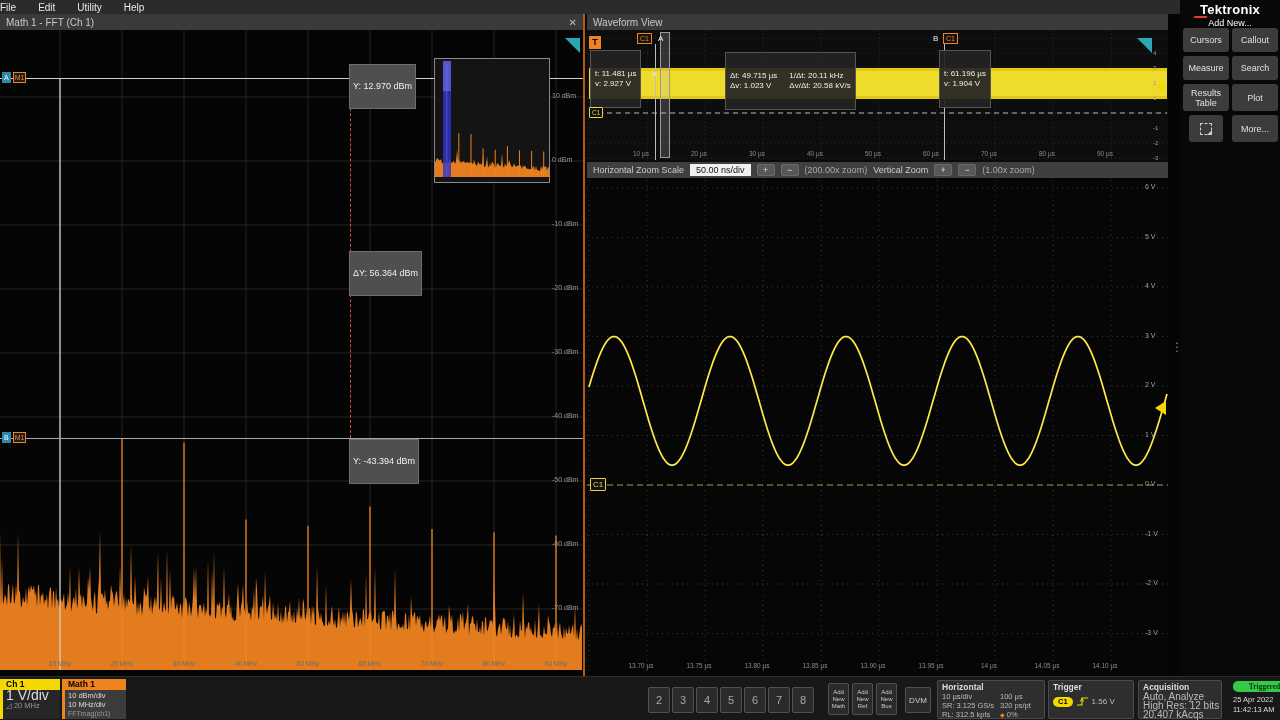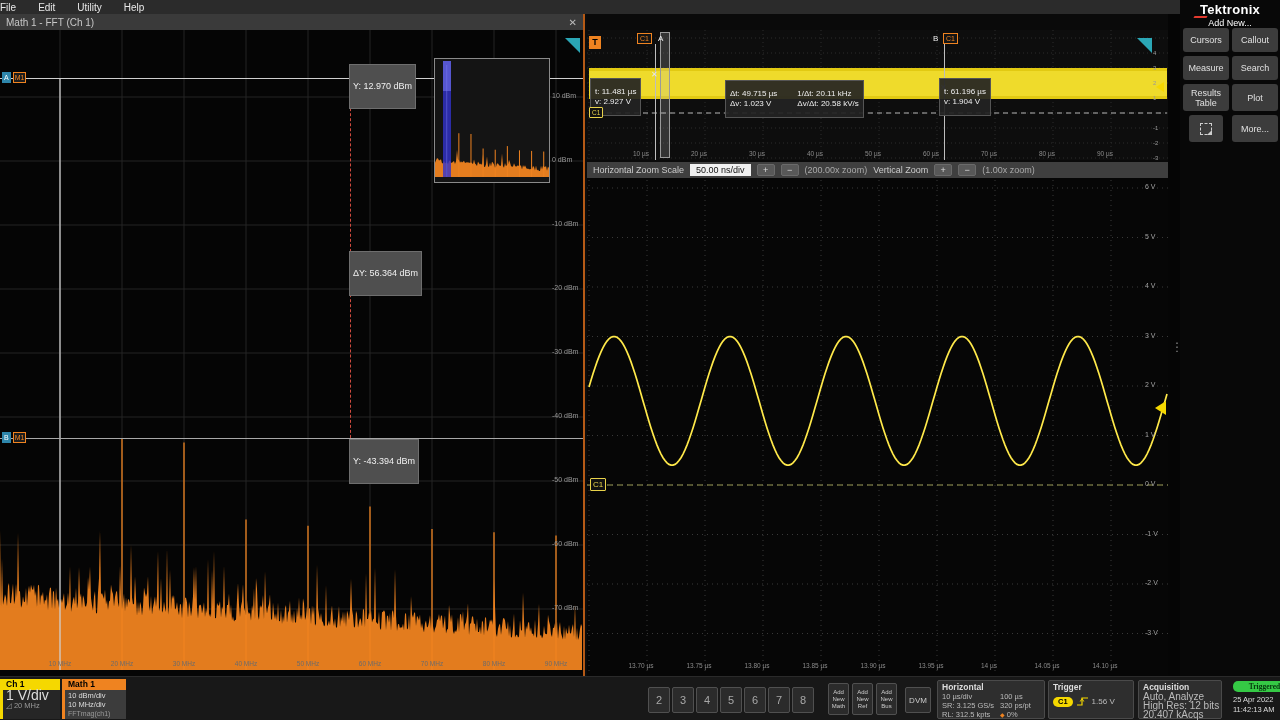--- a/index.html
+++ b/index.html
@@ -38,22 +38,22 @@
 #overview{position:absolute;left:0;top:16px;width:581px;height:130px;background:#0d0d0d;overflow:hidden;}
 #ov-svg{position:absolute;left:0;top:0;}
 #ov-T{position:absolute;left:2px;top:6px;width:12px;height:13px;background:#ef8320;color:#000;font-size:9px;font-weight:bold;text-align:center;line-height:13px;}
 #ov-zoombox{position:absolute;left:73px;top:2px;width:10px;height:126px;background:rgba(190,190,190,.22);border:1px solid #9a9a9a;}
 .ov-cursor{position:absolute;top:14px;height:116px;width:0;border-left:1px solid #bdbdbd;}
 #ov-cursor-a{left:68px;}
 #ov-cursor-b{left:357px;}
 .cursor-grab{position:absolute;font-size:8px;color:#e8e8e8;line-height:8px;}
 .c1badge{position:absolute;top:3px;height:11px;border:1px solid #ef8320;color:#ef8320;background:#141414;font-size:7px;line-height:9px;padding:0 2px;}
 .cursor-letter{position:absolute;top:4px;font-size:8px;color:#eee;line-height:9px;}
-.readout{position:absolute;background:rgba(35,35,35,.92);border:1px solid #555;font-size:8px;color:#eee;padding:8px 4px;line-height:10px;white-space:nowrap;margin-top:28px;}
-.readout .grid2{display:grid;grid-template-columns:auto auto;column-gap:20px;}
+.readout{position:absolute;background:rgba(35,35,35,.92);border:1px solid #555;font-size:8px;color:#eee;padding:18px 4px;line-height:10px;white-space:nowrap;}
+.readout .grid2{display:grid;grid-template-columns:auto auto;column-gap:12px;}
 .zero-tag{position:absolute;border:1px solid #e8d24a;color:#e8d24a;background:#111;border-radius:1px;text-align:center;}
 #ov-zero-tag{left:2px;top:77px;height:11px;font-size:6.5px;line-height:9px;padding:0 2px;}
 #ov-level-arrow{position:absolute;right:4px;top:52px;width:0;height:0;border-top:5px solid transparent;border-bottom:5px solid transparent;border-right:8px solid #f5d800;}
 #zoombar{position:absolute;left:0;top:148px;width:613px;height:16px;background:#3f3f3f;display:flex;align-items:center;gap:6px;padding:0 6px;font-size:9px;color:#ccc;white-space:nowrap;}
 .zoom-scale-box{background:#f0f0f0;color:#111;padding:0 6px;height:12px;line-height:12px;}
 .zoom-btn{width:18px;height:12px;background:#585858;border:1px solid #6a6a6a;color:#ddd;font-size:9px;line-height:10px;text-align:center;border-radius:2px;}
 #zoombar .dim{color:#aaa;}
 #zoombar .close{margin-left:auto;color:#ccc;}
 #mainview{position:absolute;left:0;top:164px;width:581px;height:498px;background:#060606;overflow:hidden;}
 #main-svg{position:absolute;left:0;top:0;}
@@ -199,20 +199,23 @@
         <div class="axis-label" style="left: 246px; top: 630px; transform: translateX(-50%); color: rgb(107, 107, 107); font-size: 6.5px;">40 MHz</div>
         <div class="axis-label" style="left: 308px; top: 630px; transform: translateX(-50%); color: rgb(107, 107, 107); font-size: 6.5px;">50 MHz</div>
         <div class="axis-label" style="left: 370px; top: 630px; transform: translateX(-50%); color: rgb(107, 107, 107); font-size: 6.5px;">60 MHz</div>
         <div class="axis-label" style="left: 432px; top: 630px; transform: translateX(-50%); color: rgb(107, 107, 107); font-size: 6.5px;">70 MHz</div>
         <div class="axis-label" style="left: 494px; top: 630px; transform: translateX(-50%); color: rgb(107, 107, 107); font-size: 6.5px;">80 MHz</div>
         <div class="axis-label" style="left: 556px; top: 630px; transform: translateX(-50%); color: rgb(107, 107, 107); font-size: 6.5px;">90 MHz</div>
       </div>
   </div>
 
   <div id="wave-window">
+    <div class="titlebar">
+      <span>Waveform View</span>
+    </div>
 
     <div id="overview">
       <svg id="ov-svg" width="581" height="130">
           <line x1="2" y1="0" x2="2" y2="130" stroke="#2c2c2c" stroke-dasharray="1,3"></line>
           <line x1="60" y1="0" x2="60" y2="130" stroke="#2c2c2c" stroke-dasharray="1,3"></line>
           <line x1="118" y1="0" x2="118" y2="130" stroke="#2c2c2c" stroke-dasharray="1,3"></line>
           <line x1="176" y1="0" x2="176" y2="130" stroke="#2c2c2c" stroke-dasharray="1,3"></line>
           <line x1="234" y1="0" x2="234" y2="130" stroke="#2c2c2c" stroke-dasharray="1,3"></line>
           <line x1="292" y1="0" x2="292" y2="130" stroke="#2c2c2c" stroke-dasharray="1,3"></line>
           <line x1="350" y1="0" x2="350" y2="130" stroke="#2c2c2c" stroke-dasharray="1,3"></line>

